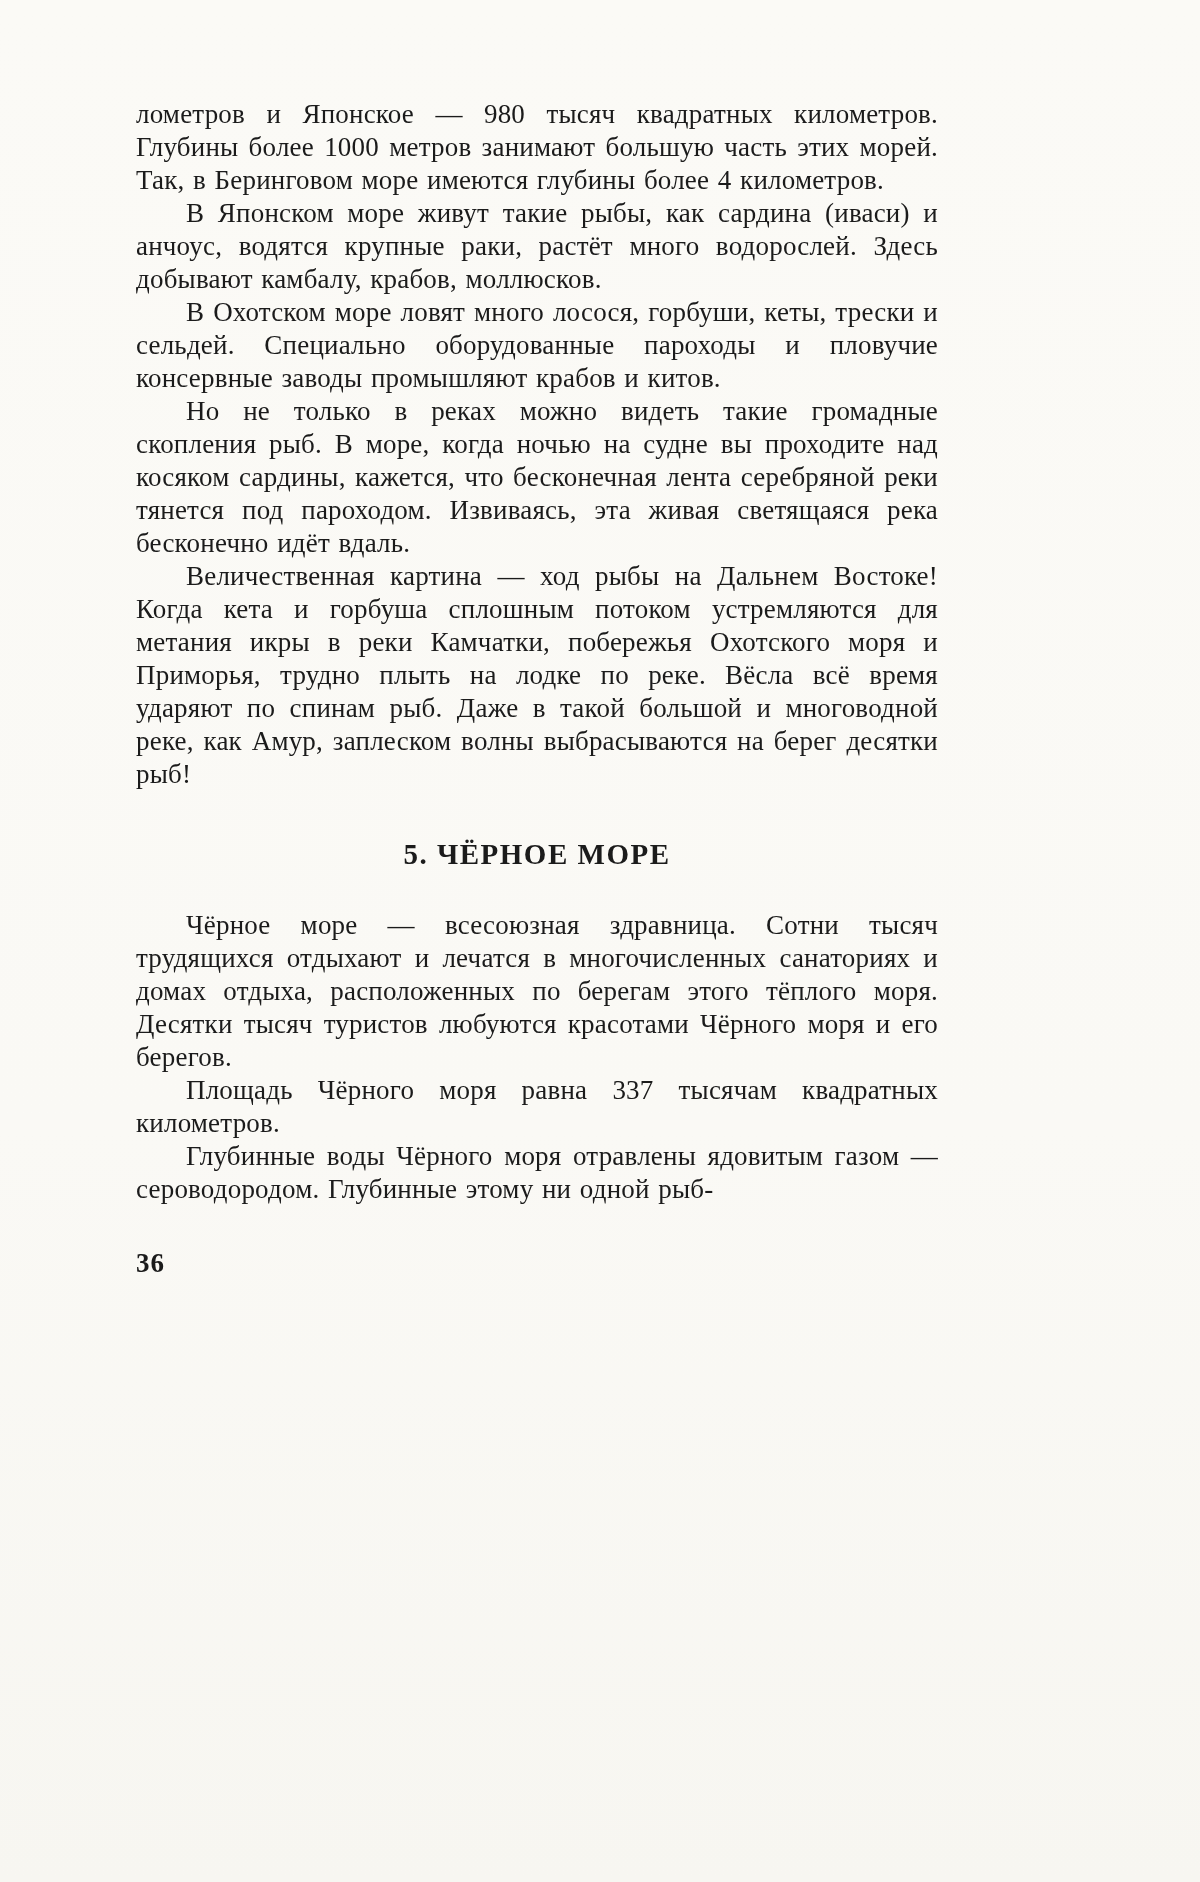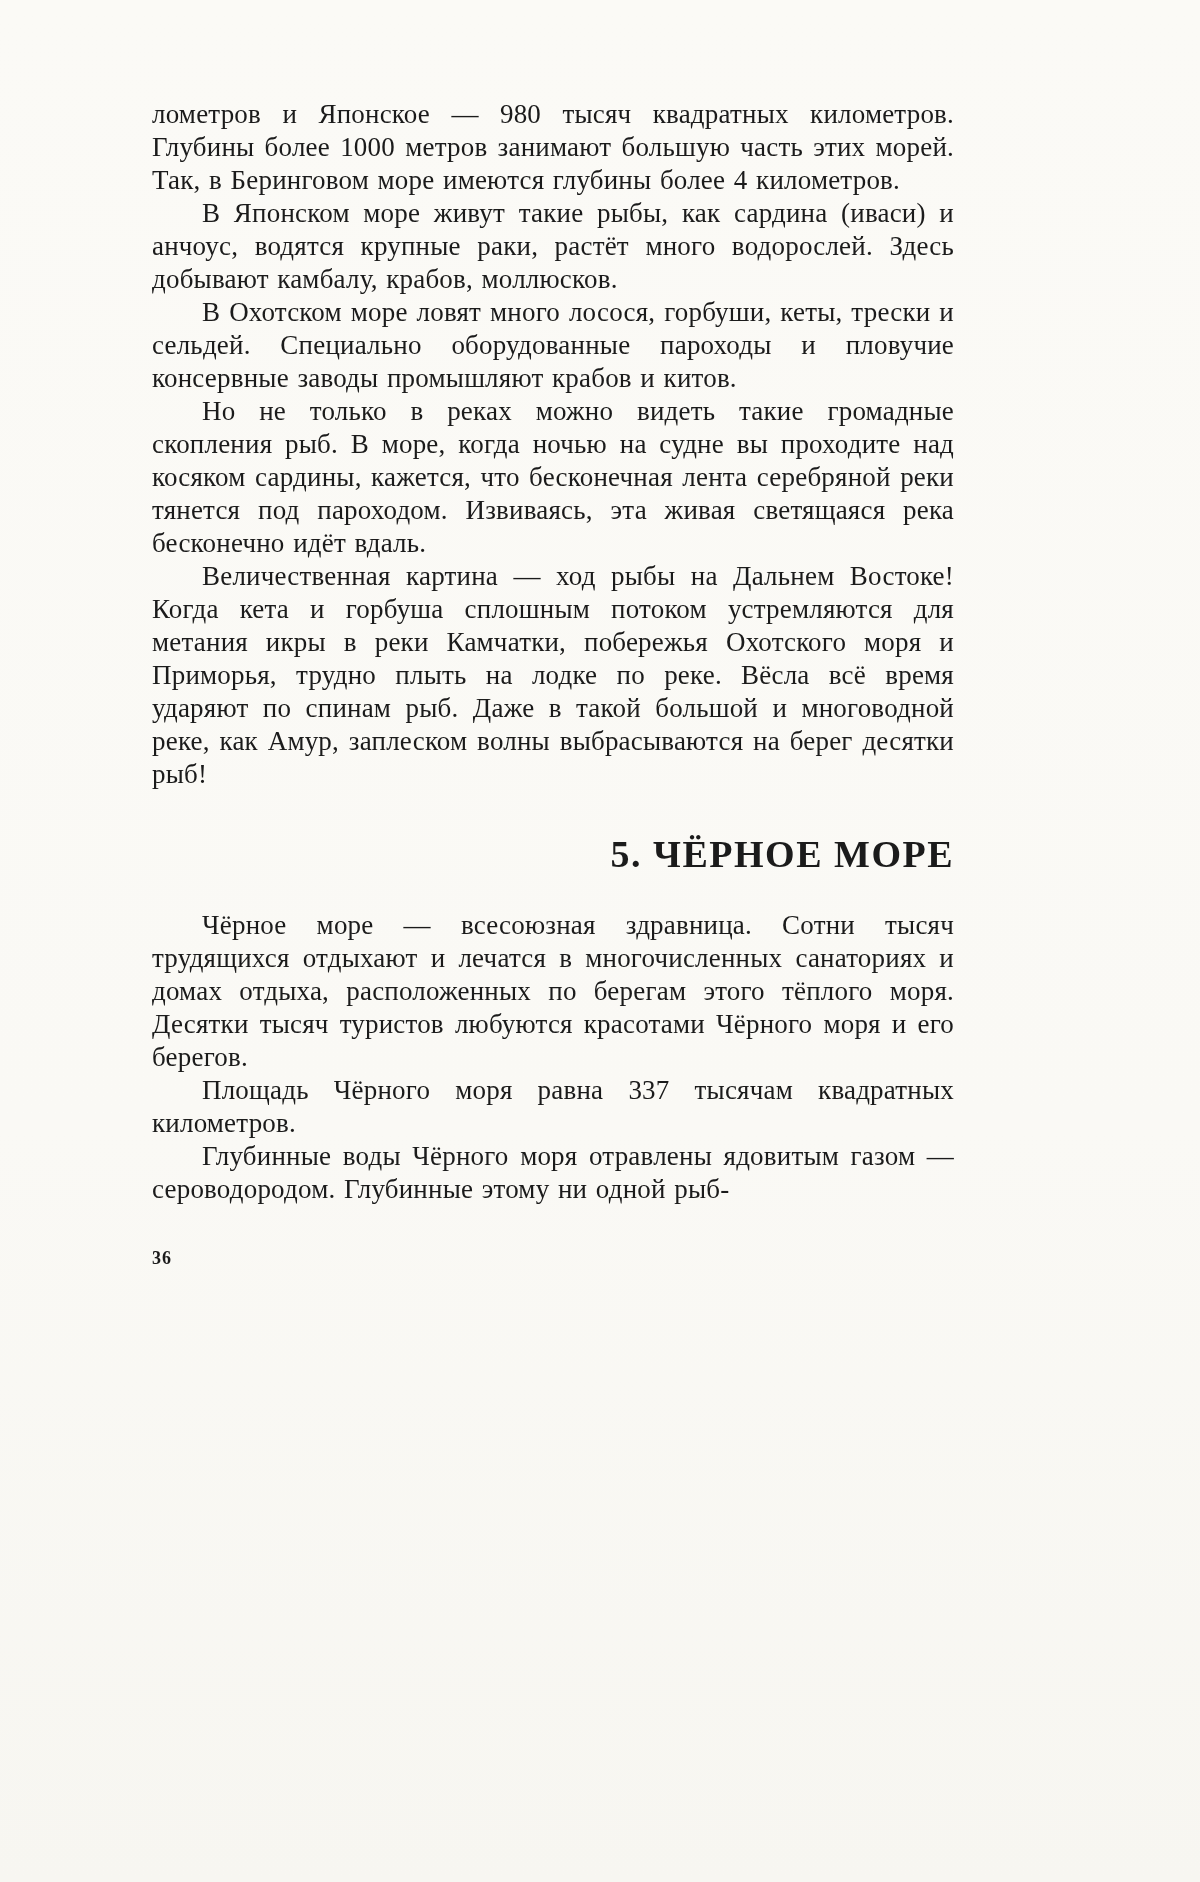--- a/index.html
+++ b/index.html
@@ -15,47 +15,47 @@
     position: relative;
     overflow: hidden;
   }
   .page {
     position: absolute;
     inset: 0;
     background: linear-gradient(180deg, #fbfaf6 0%, #faf9f5 60%, #f7f6f1 100%);
   }
   .text-block {
     position: absolute;
-    left: 152px;
+    left: 136px;
     top: 98px;
     width: 802px;
   }
   .para {
     margin: 0;
     font-size: 27px;
     line-height: 33px;
     text-align: justify;
     text-indent: 50px;
     word-spacing: 0.06em;
     letter-spacing: 0.2px;
   }
   .para.no-indent {
     text-indent: 0;
   }
   .section-heading {
     margin: 46px 0 38px 0;
-    font-size: 38px;
+    font-size: 29px;
     line-height: 34px;
     font-weight: 700;
-    text-align: right;
+    text-align: center;
     letter-spacing: 1.5px;
   }
   .page-number {
     margin-top: 42px;
-    font-size: 18px;
+    font-size: 27px;
     font-weight: 700;
     text-align: left;
     letter-spacing: 1px;
   }
 </style>
 </head>
 <body>
 
 <div class="page">
   <div class="text-block">

